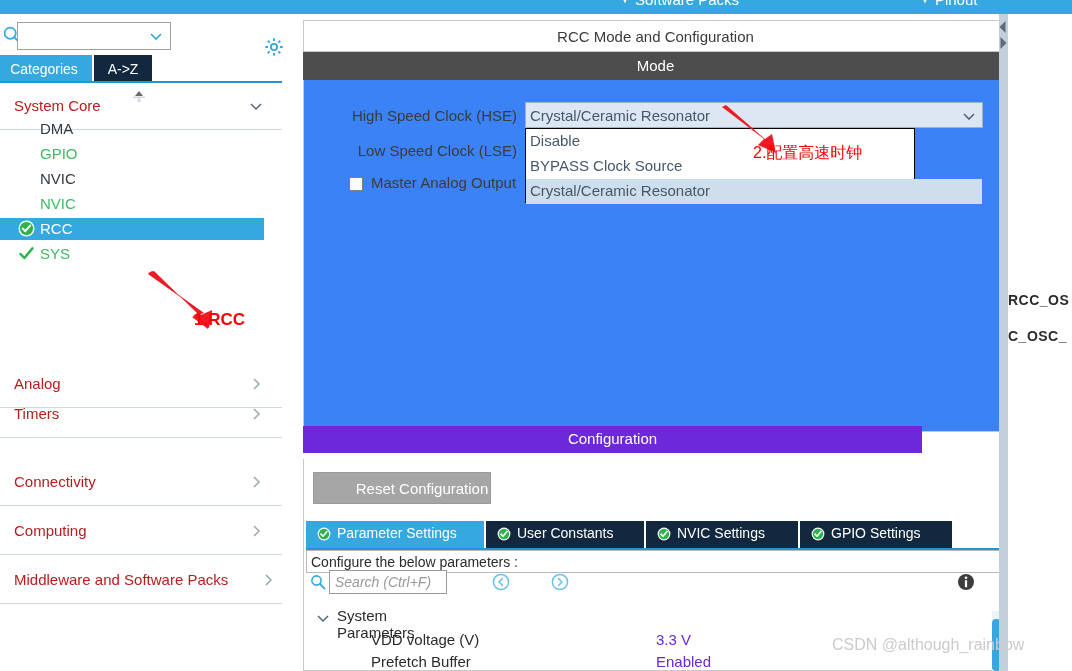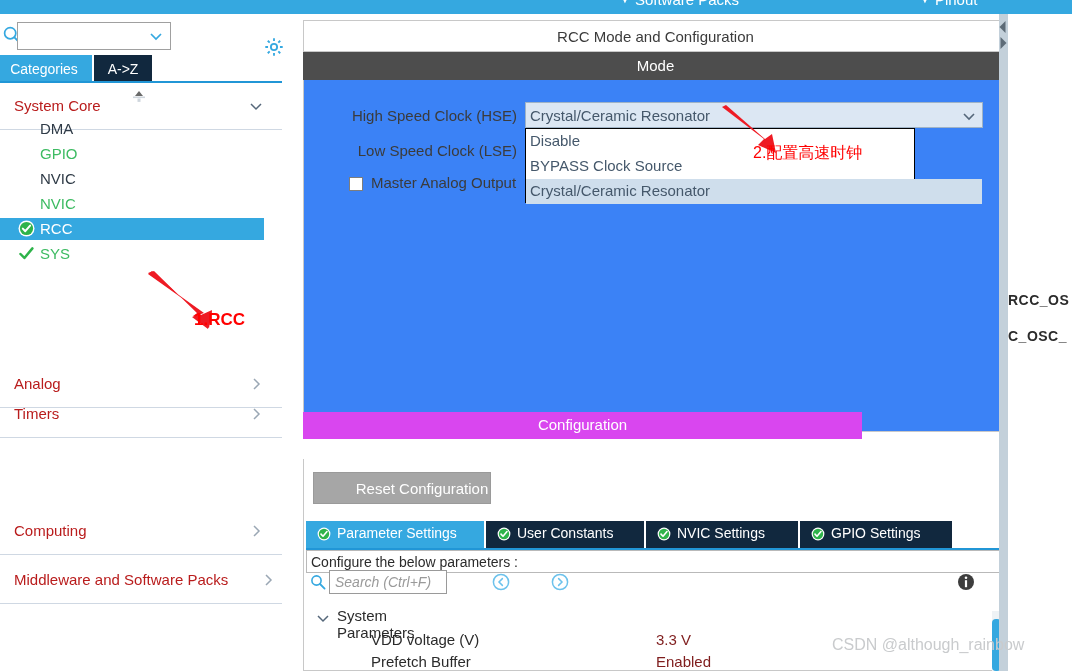--- a/index.html
+++ b/index.html
@@ -86,21 +86,21 @@
   
   .pinlabel{position:absolute;font-size:14px;color:#2b2b2b;white-space:nowrap;letter-spacing:.5px;font-weight:bold;}
   .pin1{left:1008px;top:292px;}
   .pin2{left:1008px;top:328px;}
 
   
   .vsplit{position:absolute;left:999px;top:14px;width:9px;height:657px;background:#c3d0da;}
   .vsplit .ar{position:absolute;left:-1px;width:10px;height:14px;}
 
   
-  .cfg-head{position:absolute;left:11px;top:398px;width:559px;height:27px;background:#d946ef;}
+  .cfg-head{position:absolute;left:11px;top:412px;width:619px;height:27px;background:#6d28d9;}
   .cfg-head span{position:absolute;left:0;right:0;top:4px;text-align:center;font-size:15px;color:#ffffff;}
 
   .cfg-body{position:absolute;left:11px;top:445px;width:705px;height:212px;background:#ffffff;
             border:1px solid #c8c8c8;border-top:none;box-sizing:border-box;}
 
   .reset-btn{position:absolute;left:9px;top:13px;width:178px;height:32px;background:#a6a6a6;
              border:1px solid #9a9a9a;box-sizing:border-box;}
   .reset-btn span{position:absolute;left:0;right:0;top:7px;text-align:center;font-size:15px;color:#ffffff;padding-left:40px;}
 
   .tabstrip{position:absolute;left:2px;top:62px;width:700px;height:18px;}
@@ -123,21 +123,21 @@
   .sr-prev{position:absolute;left:186px;top:4px;width:18px;height:18px;}
   .sr-next{position:absolute;left:245px;top:4px;width:18px;height:18px;}
   .sr-info{position:absolute;left:650px;top:3px;width:20px;height:20px;}
 
   .ptree{position:absolute;left:2px;top:148px;width:700px;height:62px;overflow:hidden;}
   .pt-group{position:absolute;left:10px;top:0;height:22px;}
   .pt-group .chev{position:absolute;left:0;top:4px;width:14px;height:14px;}
   .pt-group .t{position:absolute;left:21px;top:0;font-size:15px;color:#2b2b2b;}
   .pt-row{position:absolute;left:0;width:700px;height:22px;}
   .pt-row .k{position:absolute;left:65px;top:0;font-size:15px;color:#2b2b2b;white-space:nowrap;}
-  .pt-row .v{position:absolute;left:350px;top:0;font-size:15px;color:#7f1d1d;white-space:nowrap;}
+  .pt-row .v{position:absolute;left:350px;top:0;font-size:15px;color:#6d28d9;white-space:nowrap;}
 
   .cfg-scroll{position:absolute;left:688px;top:160px;width:9px;height:52px;background:#35a8e0;border-radius:4px;}
   .cfg-scroll-track{position:absolute;left:688px;top:152px;width:9px;height:60px;background:#eef2f5;}
 
   
   .ann-arrow-1{position:absolute;left:146px;top:271px;width:90px;height:60px;z-index:50;}
   .ann-text-1{position:absolute;left:194px;top:310px;font-size:17px;color:#ff0000;font-weight:bold;
               white-space:nowrap;z-index:50;text-align:right;}
 
   .watermark{position:absolute;left:832px;top:636px;font-size:16px;color:#c9cbcd;white-space:nowrap;z-index:60;}
@@ -247,20 +247,28 @@
 
       <div class="sb-group" style="top:308px;text-align:right;">
         <div class="ghead">
           <div class="gtitle">Timers</div>
           <svg class="gchev" viewBox="0 0 16 16">
             <polyline points="6,3 11,8 6,13" fill="none" stroke="#9aa7b4" stroke-width="1.5"></polyline>
           </svg>
         </div>
       </div>
 
+      <div class="sb-group" style="top:376px;">
+        <div class="ghead">
+          <div class="gtitle">Connectivity</div>
+          <svg class="gchev" viewBox="0 0 16 16">
+            <polyline points="6,3 11,8 6,13" fill="none" stroke="#9aa7b4" stroke-width="1.5"></polyline>
+          </svg>
+        </div>
+      </div>
 
       <div class="sb-group" style="top:425px;">
         <div class="ghead">
           <div class="gtitle">Computing</div>
           <svg class="gchev" viewBox="0 0 16 16">
             <polyline points="6,3 11,8 6,13" fill="none" stroke="#9aa7b4" stroke-width="1.5"></polyline>
           </svg>
         </div>
       </div>
 

